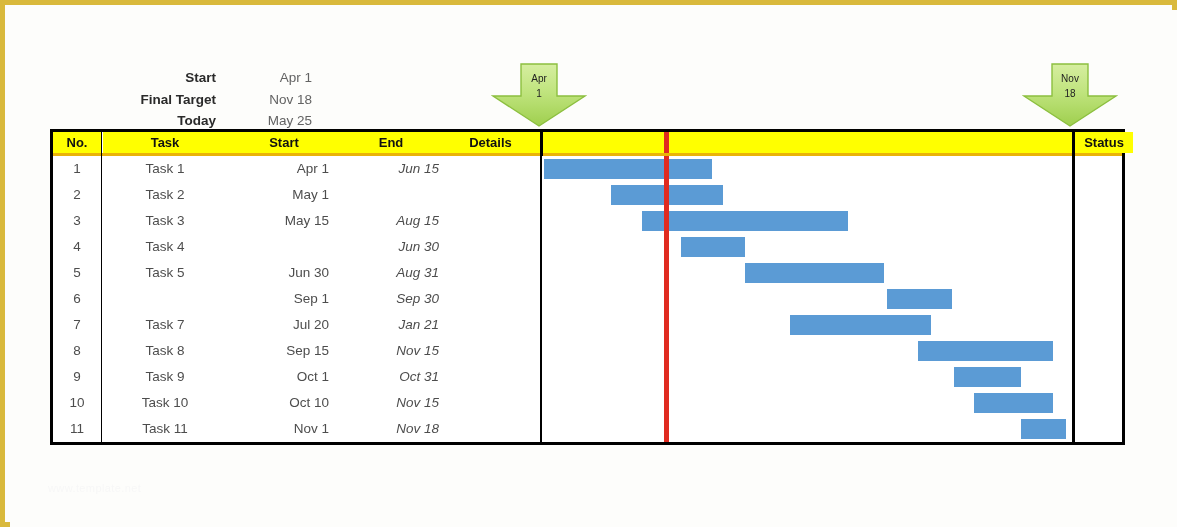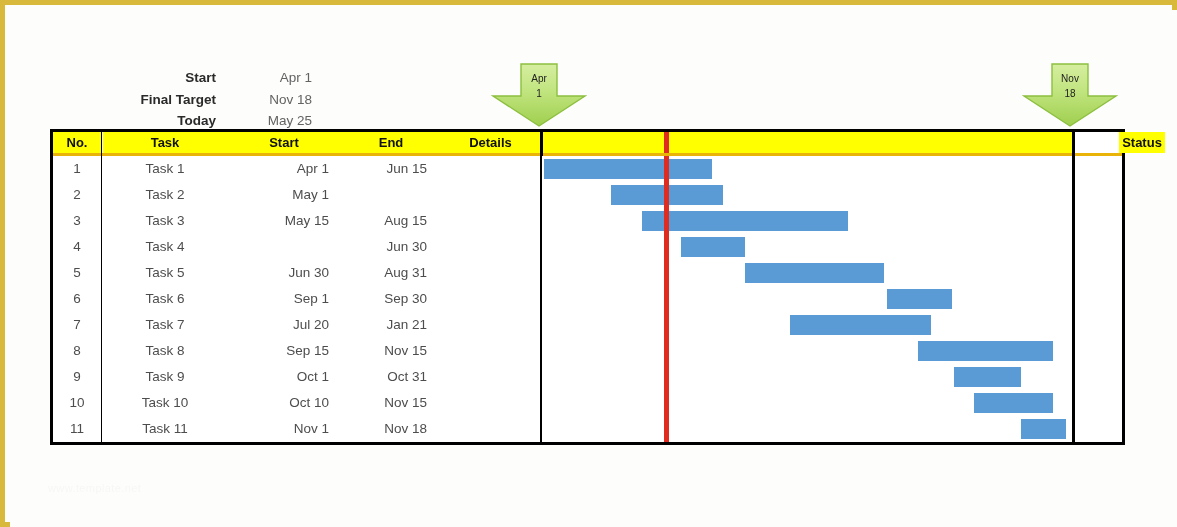--- a/index.html
+++ b/index.html
@@ -151,21 +151,21 @@
     line-height: 26px;
     font-size: 13.5px;
     color: #4d4d4d;
     box-sizing: border-box;
     white-space: nowrap;
     overflow: hidden;
   }
   .c-no     { left: 0;     width: 48px;  text-align: center; }
   .c-task   { left: 52px;  width: 120px; text-align: center; }
   .c-start  { left: 176px; width: 112px; text-align: right; padding-right: 12px; }
-  .c-end    { left: 288px; width: 100px; text-align: right; padding-right: 14px; }
+  .c-end    { left: 300px; width: 100px; text-align: right; padding-right: 14px; font-style: italic; }
   .c-det    { left: 396px; width: 90px;  text-align: center; }
 
   
   .vrule {
     position: absolute;
     top: 0;
     width: 1px;
     background: #000;
   }
   .vrule.thick { width: 3px; }
@@ -265,21 +265,21 @@
 
     <div id="grid">
 
       <div id="hdr">
         <div class="hcell" style="left:0;width:48px;">No.</div>
         <div class="hcell" style="left:50px;width:124px;">Task</div>
         <div class="hcell" style="left:174px;width:114px;">Start</div>
         <div class="hcell" style="left:288px;width:100px;">End</div>
         <div class="hcell" style="left:388px;width:99px;">Details</div>
         <div class="hcell" style="left:490px;width:529px;"></div>
-        <div class="hcell" style="left:1022px;width:46px;margin-left:44px;">Status</div>
+        <div class="hcell" style="left:1022px;width:58px;">Status</div>
         <div id="today-line-hdr" style="left: 611.269px; background: rgb(224, 43, 32);"></div>
       </div>
 
       <div id="body-rows">
           <div class="row" style="top: 0px;">
             <div class="cell c-no">1</div>
             <div class="cell c-task">Task 1</div>
             <div class="cell c-start">Apr 1</div>
             <div class="cell c-end">Jun 15</div>
             <div class="cell c-det"></div>
@@ -305,21 +305,20 @@
           </div>
           <div class="row" style="top: 104px;">
             <div class="cell c-no">5</div>
             <div class="cell c-task">Task 5</div>
             <div class="cell c-start">Jun 30</div>
             <div class="cell c-end">Aug 31</div>
             <div class="cell c-det"></div>
           </div>
           <div class="row" style="top: 130px;">
             <div class="cell c-no">6</div>
-            <div class="cell c-task">Task 6</div>
             <div class="cell c-start">Sep 1</div>
             <div class="cell c-end">Sep 30</div>
             <div class="cell c-det"></div>
           </div>
           <div class="row" style="top: 156px;">
             <div class="cell c-no">7</div>
             <div class="cell c-task">Task 7</div>
             <div class="cell c-start">Jul 20</div>
             <div class="cell c-end">Jan 21</div>
             <div class="cell c-det"></div>

